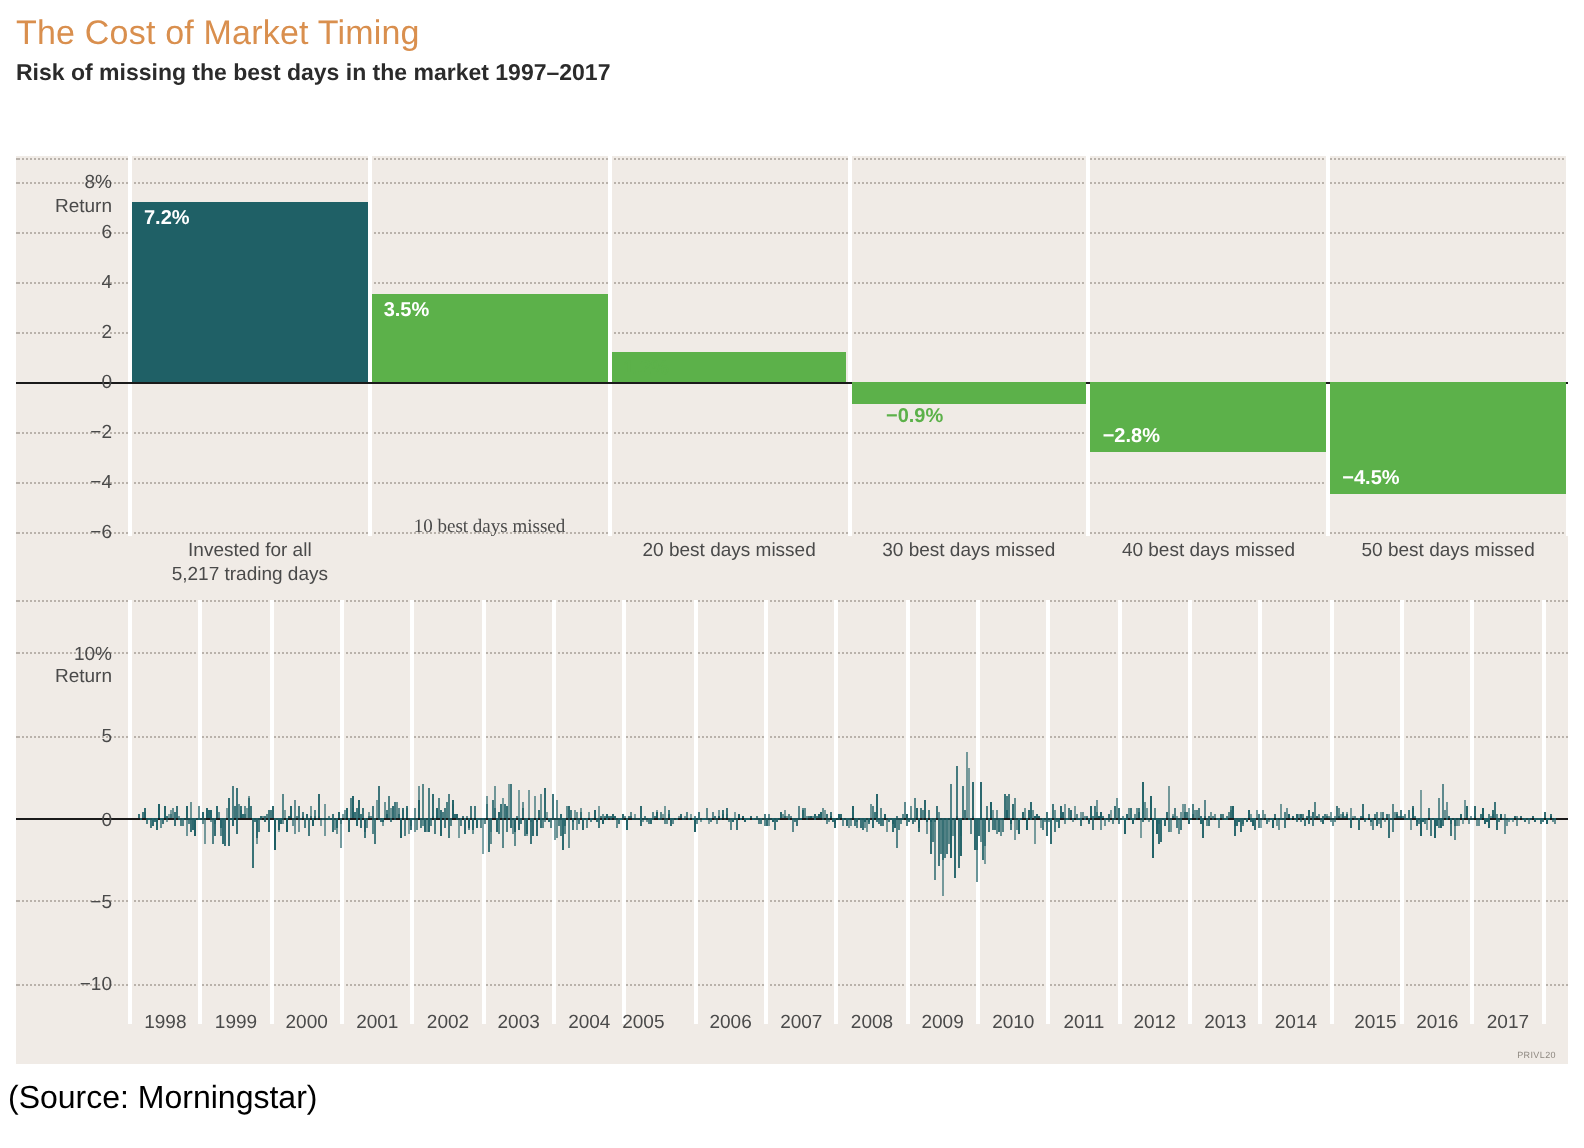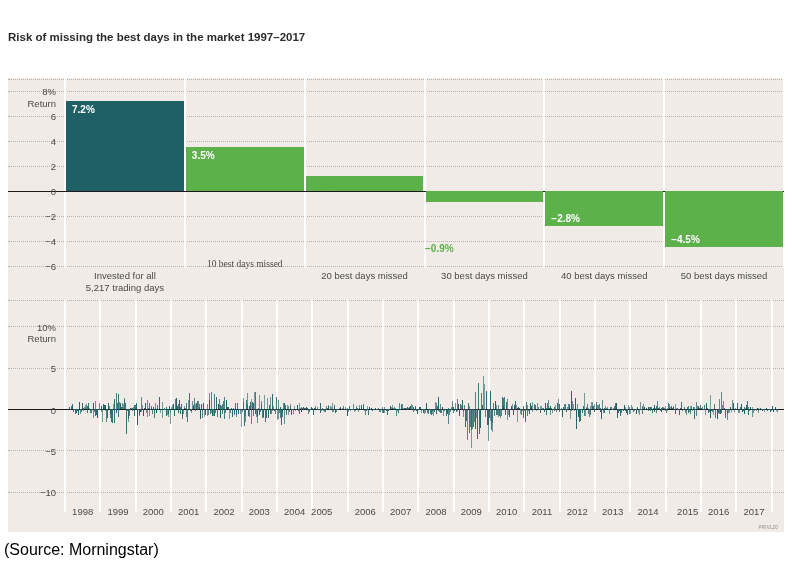--- a/index.html
+++ b/index.html
@@ -99,20 +99,21 @@
     position: absolute; left: 4px; top: 541px;
     font-size: 16px; color: #000000;
     white-space: nowrap;
   }
 </style>
 </head>
 <body>
 
 <div id="page">
 
+  <div id="title">The Cost of Market Timing</div>
   <div id="subtitle">Risk of missing the best days in the market 1997–2017</div>
 
   <div id="panel">
 
     <div id="topchart">
       <div id="topgrid">
           <div class="hgrid" style="top: 12.5px;"></div>
           <div class="hgrid" style="top: 37.5px;"></div>
           <div class="hgrid" style="top: 62.5px;"></div>
           <div class="hgrid" style="top: 87.5px;"></div>
@@ -143,21 +144,21 @@
           <div class="ytick" style="left: 2px; top: 183px;">−6</div>
         </div>
       <div id="topplot">
           <div class="bar" style="left: 1px; width: 117.833px; top: 22.5px; height: 90px; background: rgb(31, 96, 102);"></div>
           <div class="bar-label" style="color: rgb(255, 255, 255); left: 7px; top: 25.5px;">7.2%</div>
           <div class="bar" style="left: 120.833px; width: 117.833px; top: 68.75px; height: 43.75px; background: rgb(92, 177, 74);"></div>
           <div class="bar-label" style="color: rgb(255, 255, 255); left: 126.833px; top: 71.75px;">3.5%</div>
           <div class="bar" style="left: 240.667px; width: 117.833px; top: 97.5px; height: 15px; background: rgb(92, 177, 74);"></div>
           <div class="bar-label" style="color: rgb(92, 177, 74); left: 246.667px; top: 100.5px;">1.2%</div>
           <div class="bar" style="left: 360.5px; width: 117.833px; top: 112.5px; height: 11.25px; background: rgb(92, 177, 74);"></div>
-          <div class="bar-label" style="color: rgb(92, 177, 74); left: 360px; top: 124.75px; margin-top: 40px;">−0.9%</div>
+          <div class="bar-label" style="color: rgb(92, 177, 74); left: 378px; top: 124.75px;">−0.9%</div>
           <div class="bar" style="left: 480.333px; width: 117.833px; top: 112.5px; height: 35px; background: rgb(92, 177, 74);"></div>
           <div class="bar-label" style="color: rgb(255, 255, 255); left: 486.333px; top: 134.5px;">−2.8%</div>
           <div class="bar" style="left: 600.167px; width: 117.833px; top: 112.5px; height: 56.25px; background: rgb(92, 177, 74);"></div>
           <div class="bar-label" style="color: rgb(255, 255, 255); left: 606.167px; top: 155.75px;">−4.5%</div>
         </div>
       <div id="topcats">
           <div class="catlabel" style="left: 57px; width: 119.833px; top: 192px;">Invested for all
 5,217 trading days</div>
           <div class="catlabel" style="left: 176.833px; width: 119.833px; top: 180px; font-family: Liberation Serif, serif;">10 best days missed</div>
           <div class="catlabel" style="left: 296.667px; width: 119.833px; top: 192px;">20 best days missed</div>

